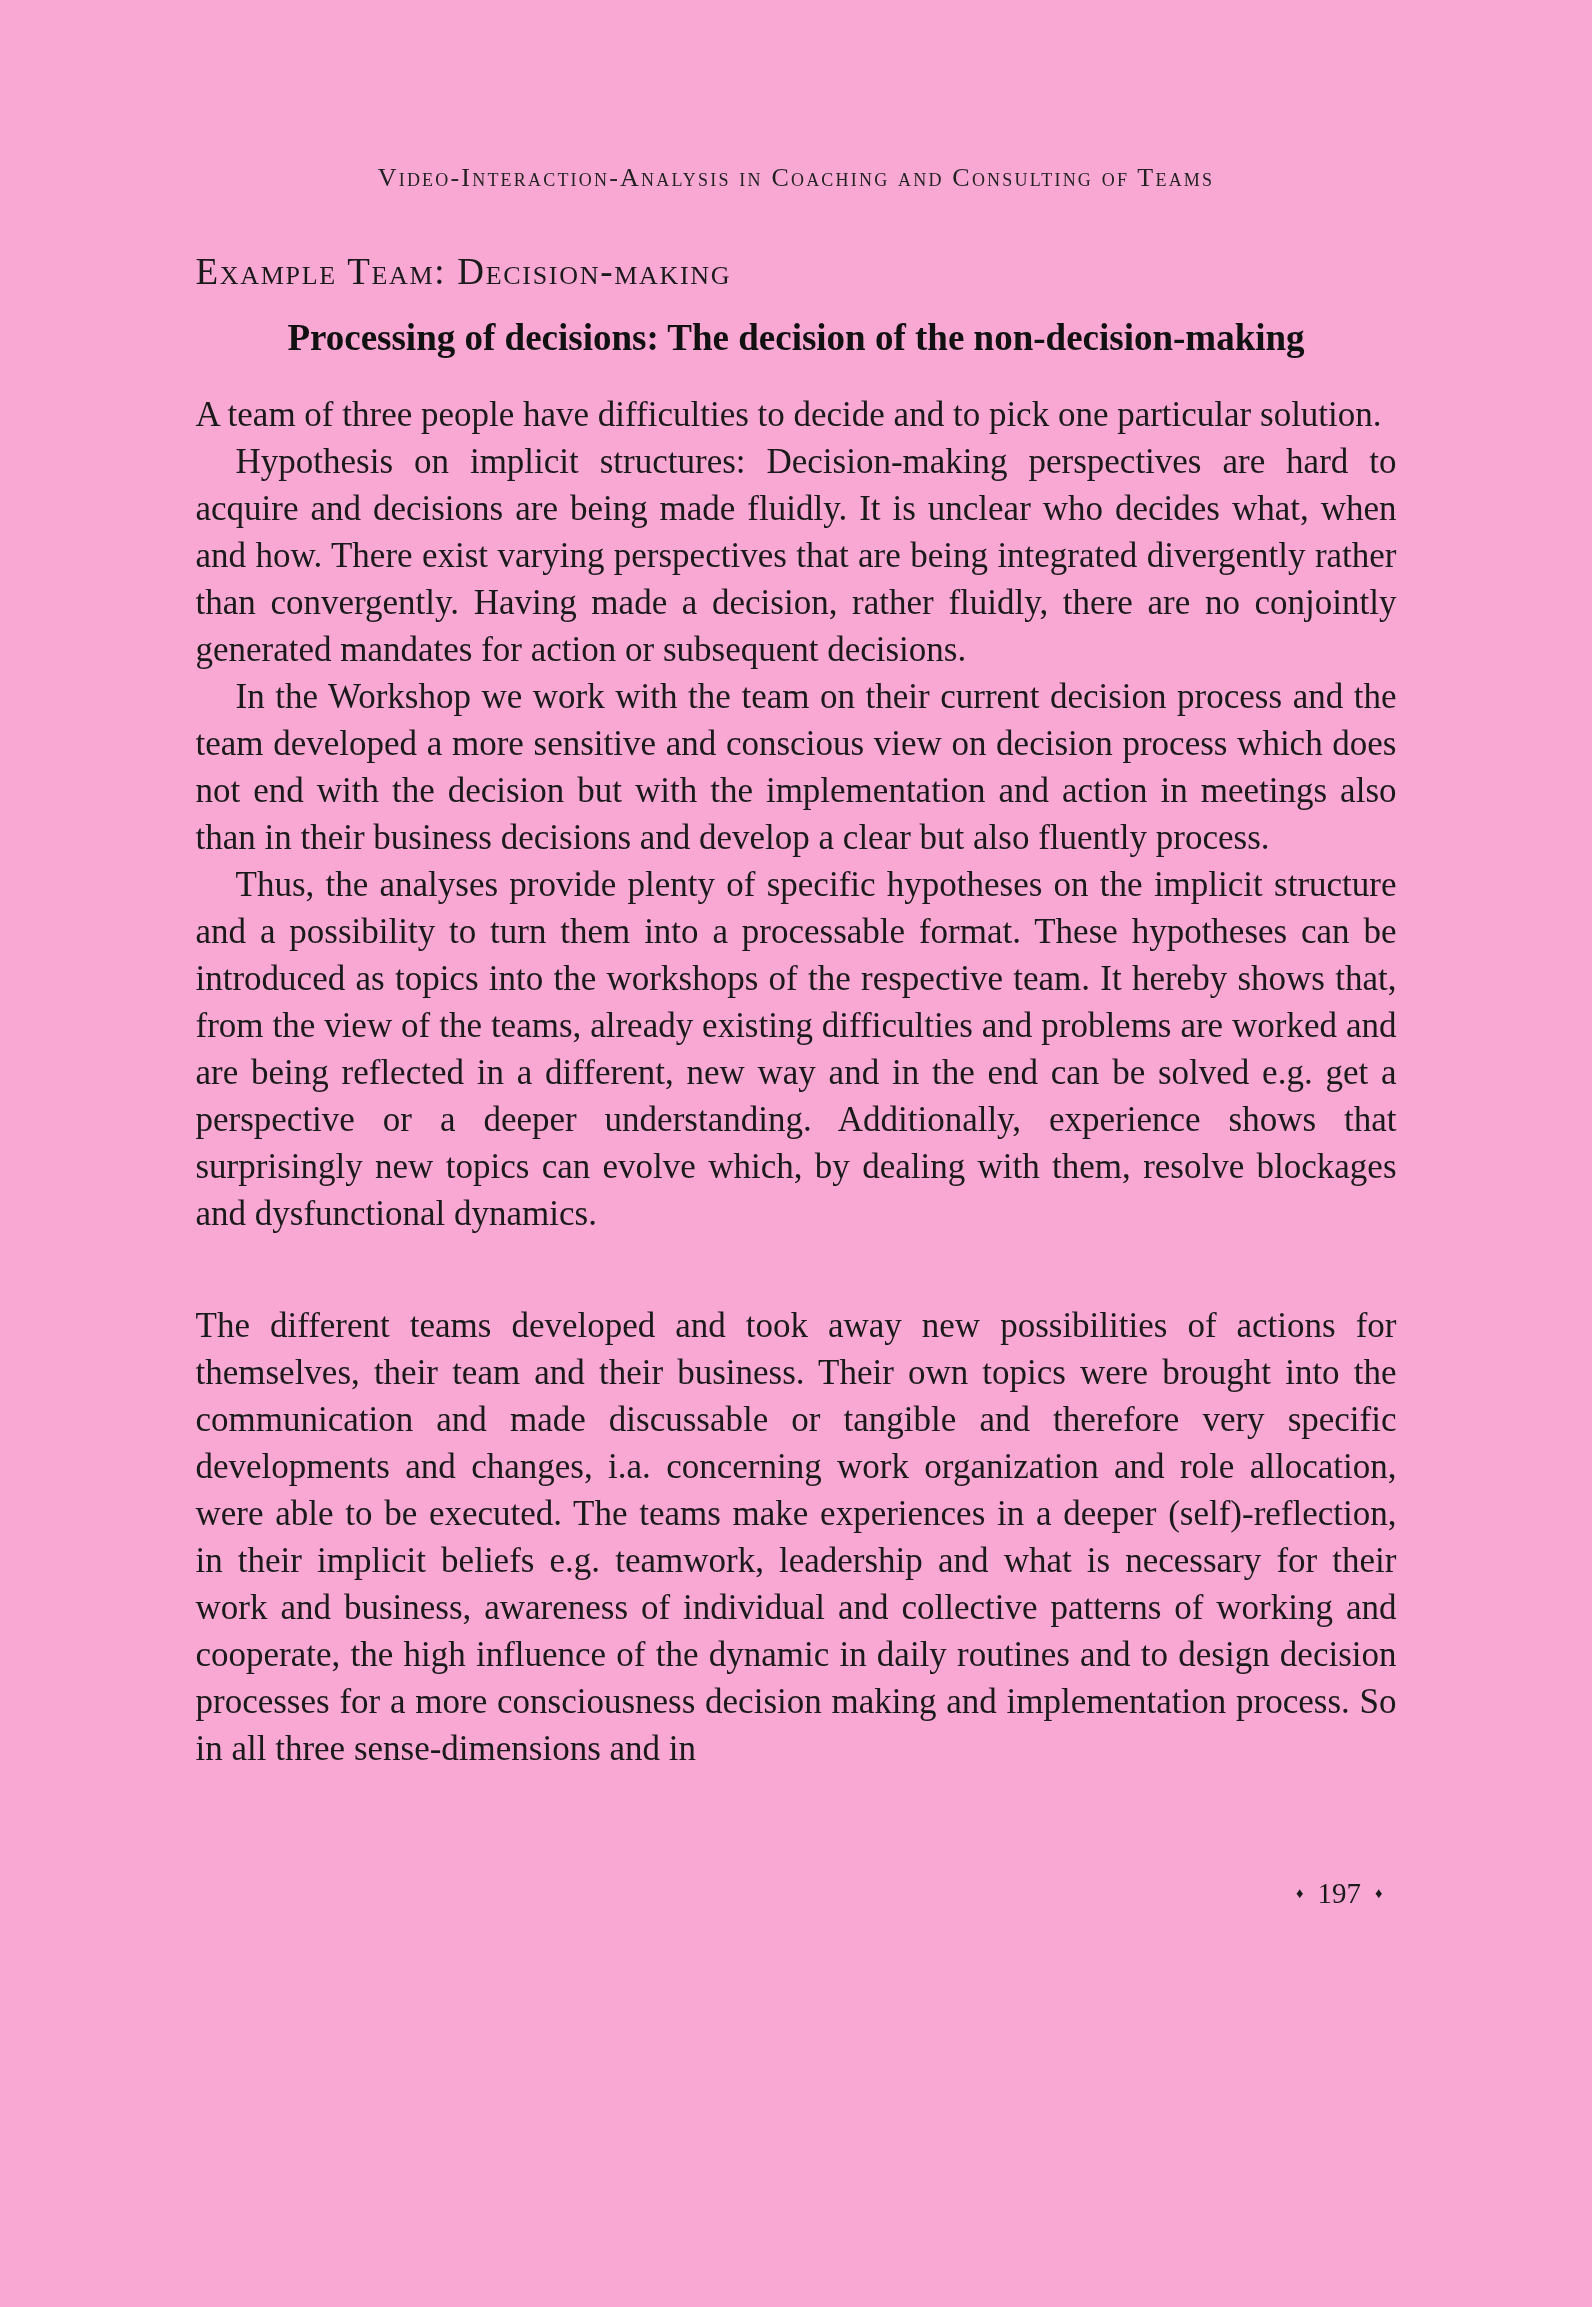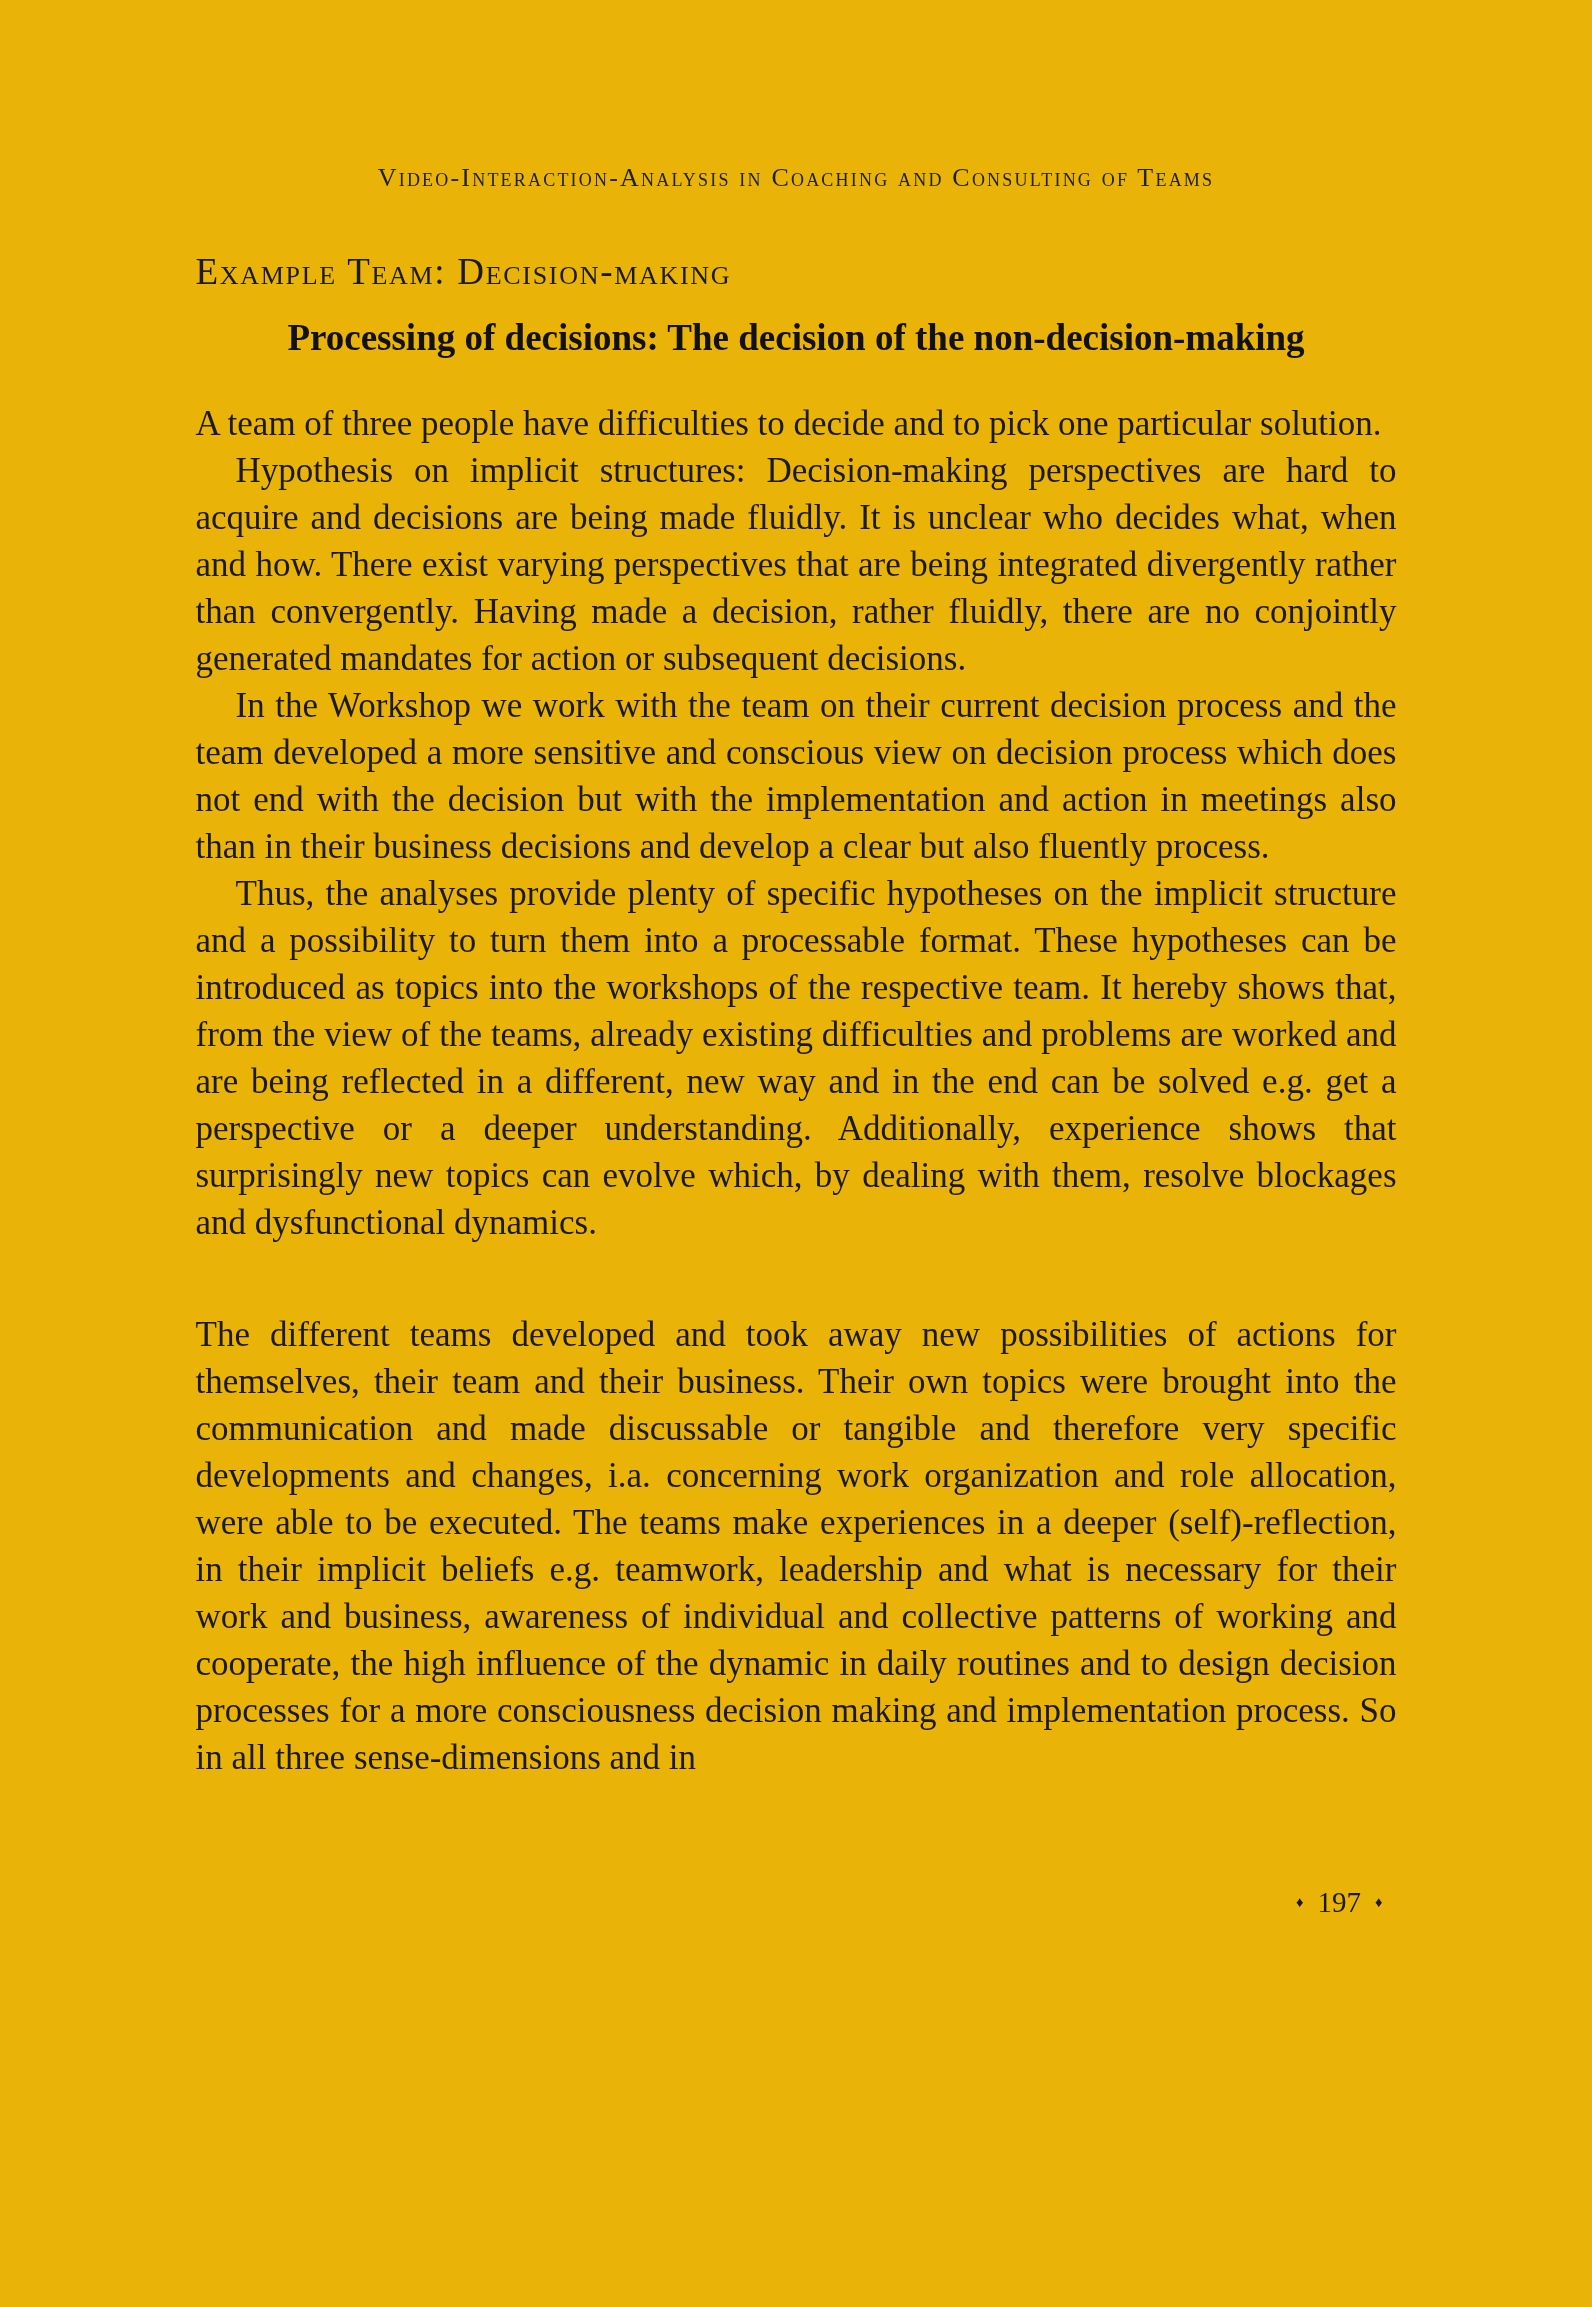--- a/index.html
+++ b/index.html
@@ -5,21 +5,21 @@
   html, body {
     margin: 0;
     padding: 0;
     background: #e8e8e8;
   }
   .page {
     position: relative;
     width: 1592px;
     height: 2307px;
     margin: 0 auto;
-    background: #eab308;
+    background: #f9a8d4;
     font-family: "Liberation Serif", "DejaVu Serif", serif;
     color: #1a1a1a;
     overflow: hidden;
   }
   .column {
     width: 1201px;
     margin: 0 auto;
   }
   .running-header {
     padding-top: 161px;
@@ -44,21 +44,21 @@
     font-weight: bold;
     font-size: 37px;
     line-height: 43px;
     color: #111111;
   }
   .body-block {
     font-size: 35px;
     line-height: 47px;
     text-align: justify;
   }
-  .body-block-1 { margin-top: 41px; }
+  .body-block-1 { margin-top: 32px; }
   .body-block p {
     margin: 0;
     padding: 0;
   }
   .body-block p.indent {
     text-indent: 40px;
   }
   .subheading {
     margin-top: 107px;
     text-align: center;

